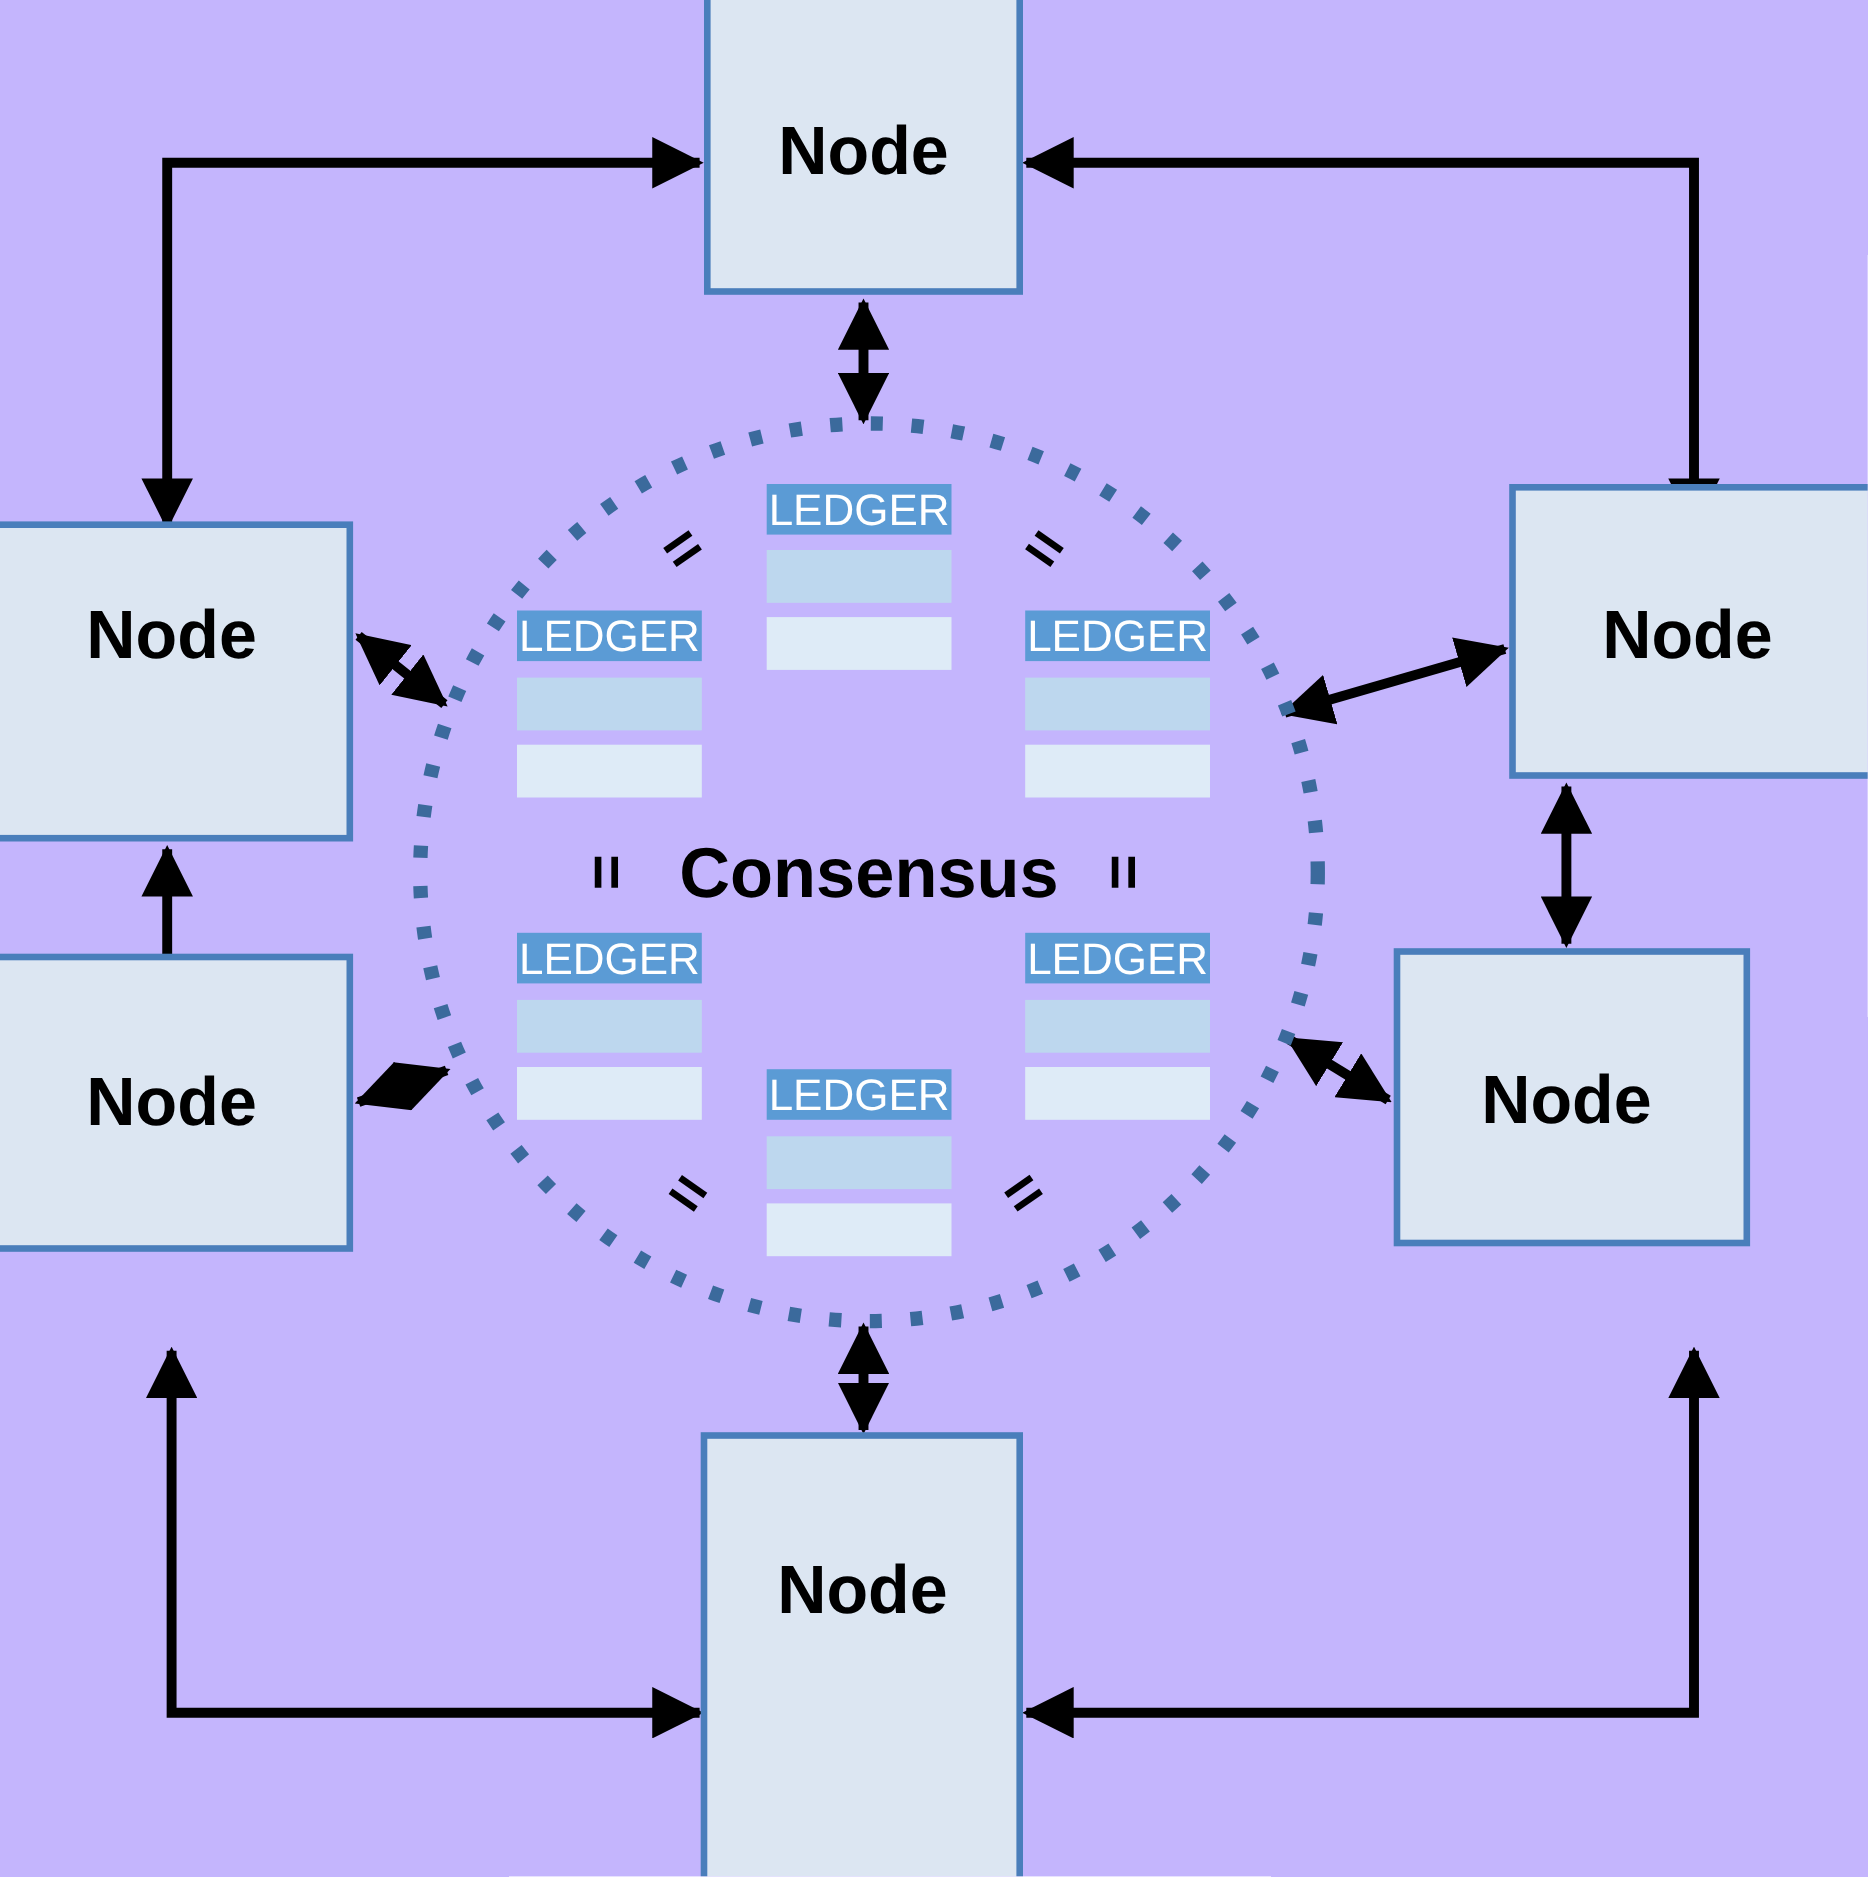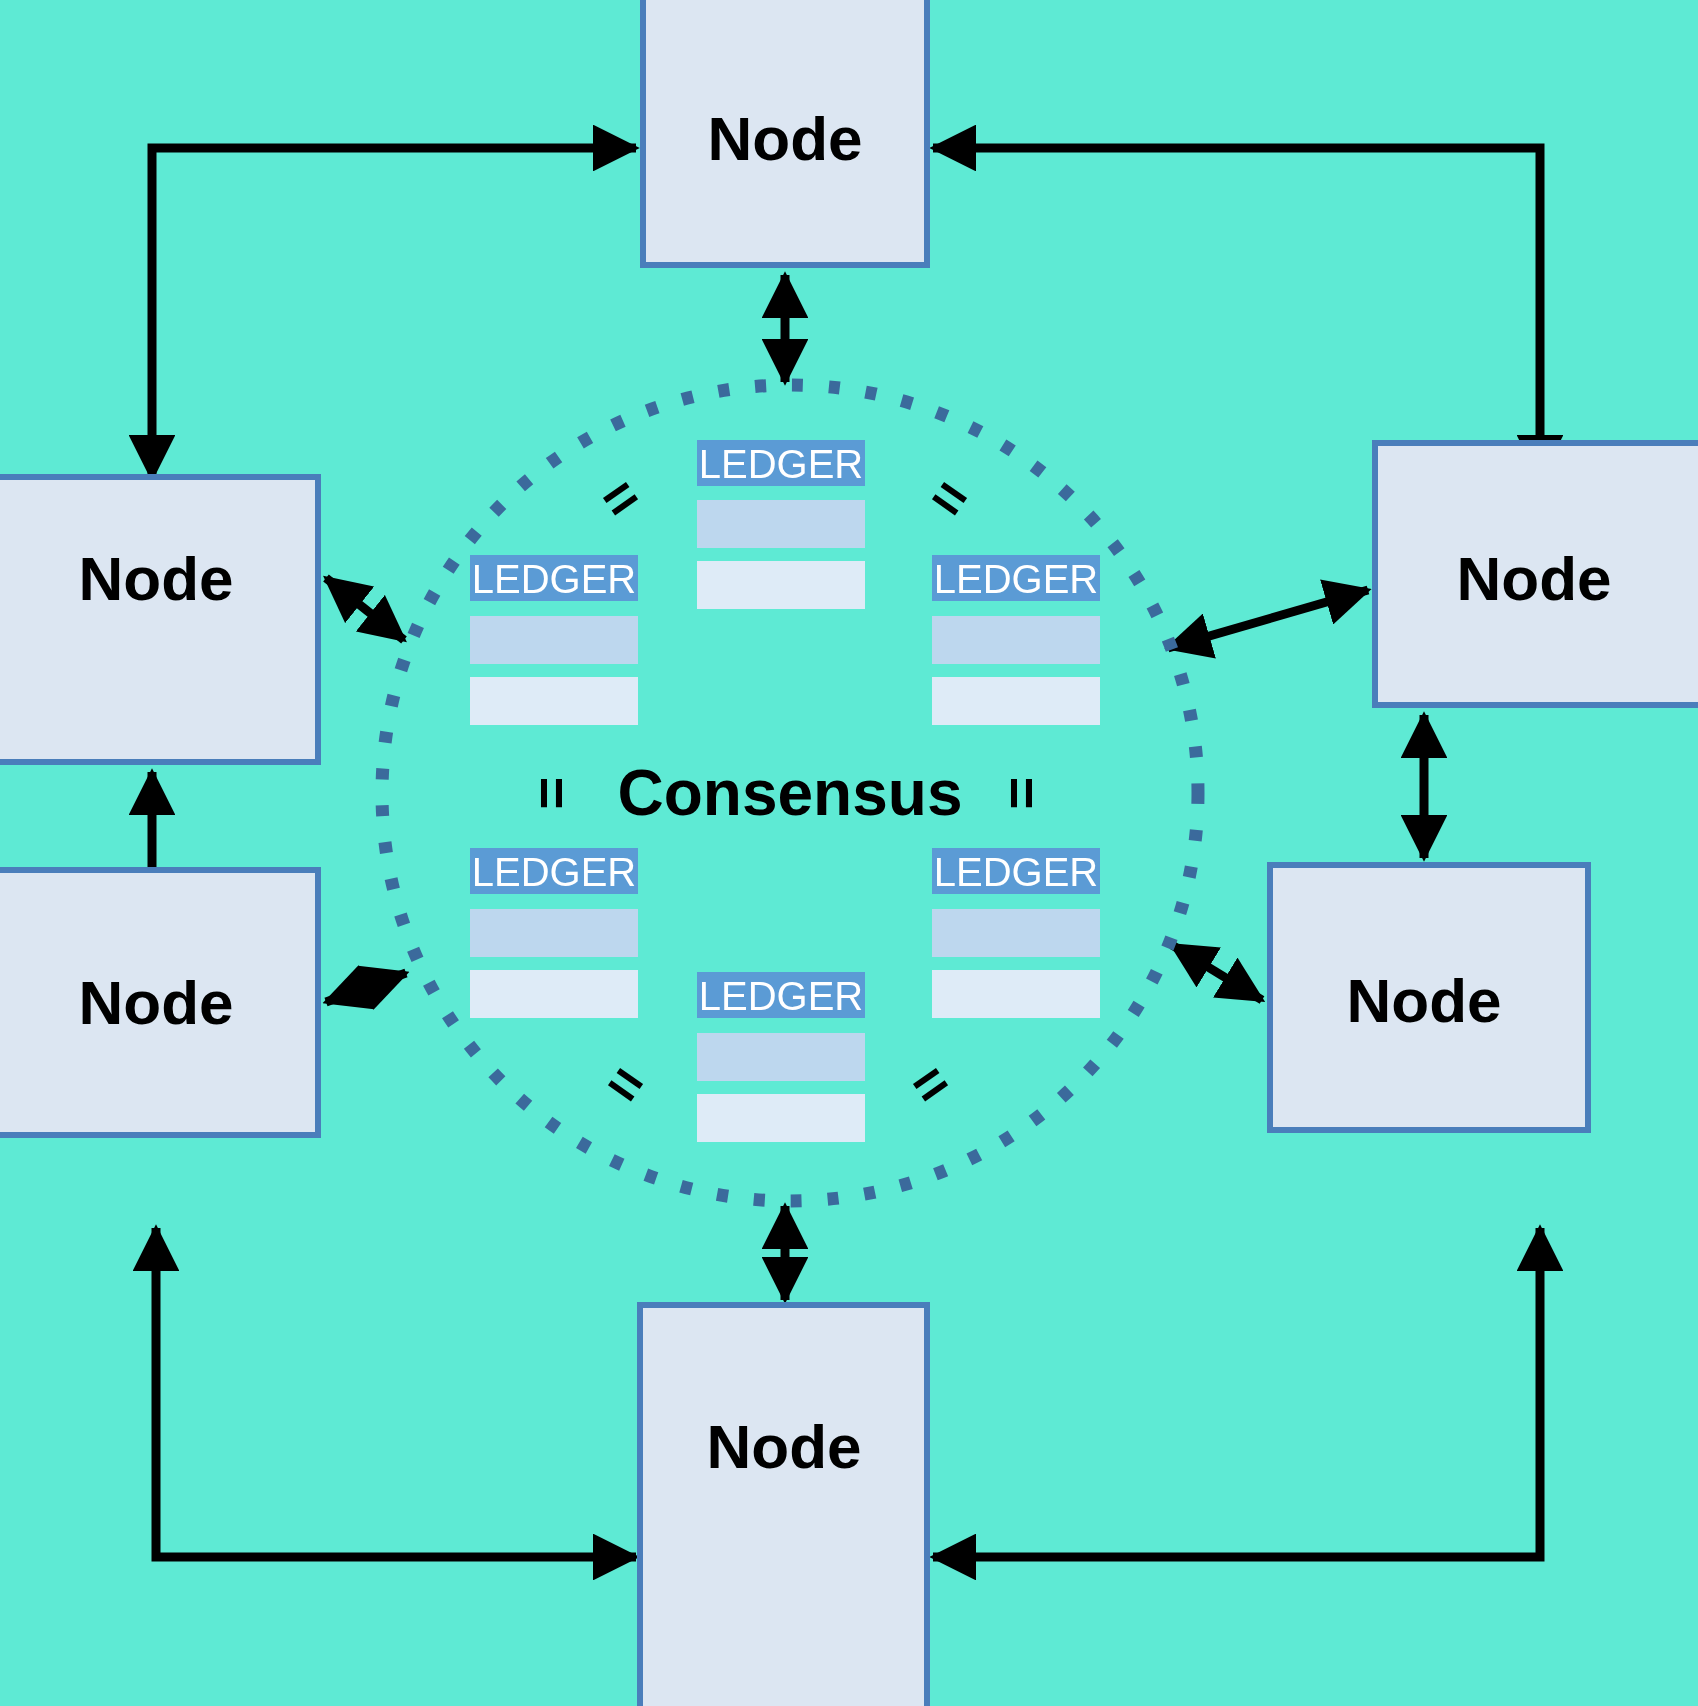--- a/index.html
+++ b/index.html
@@ -1,18 +1,18 @@
 <!DOCTYPE html>
 <html><head>
 <meta charset="utf-8">
 <style>
   html,body{margin:0;padding:0;background:#ffffff;}
   body{width:1698px;height:1706px;overflow:hidden;
        font-family:"Liberation Sans","DejaVu Sans",sans-serif;}
-  #stage{position:relative;width:1698px;height:1706px;background:#5eead4;}
+  #stage{position:relative;width:1698px;height:1706px;background:#c4b5fd;}
   svg#diagram{position:absolute;left:0;top:0;width:1698px;height:1706px;display:block;}
   .node-label{font-family:"Liberation Sans","DejaVu Sans",sans-serif;
               font-weight:bold;font-size:62px;fill:#000;text-anchor:middle;dominant-baseline:central;}
   .consensus-label{font-family:"Liberation Sans","DejaVu Sans",sans-serif;
               font-weight:bold;font-size:64px;fill:#000;text-anchor:middle;dominant-baseline:central;}
   .ledger-label{font-family:"Liberation Sans","DejaVu Sans",sans-serif;
               font-weight:normal;font-size:40px;fill:#ffffff;text-anchor:middle;dominant-baseline:central;}
   .eq-mark{font-family:"Liberation Sans","DejaVu Sans",sans-serif;
               font-weight:bold;font-size:56px;fill:#000;text-anchor:middle;dominant-baseline:central;}
 </style>

